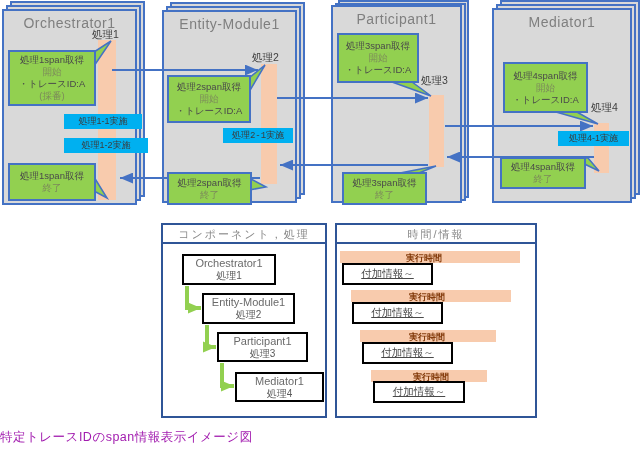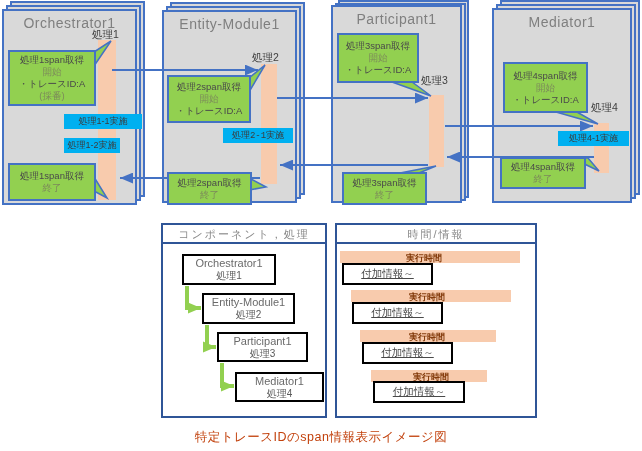--- a/index.html
+++ b/index.html
@@ -33,22 +33,22 @@
     color:#8a8a8a; font-size:11px; letter-spacing:2px; text-align:center; line-height:18px; }
   .blackbox { position:absolute; background:#fff; border:2px solid #000; z-index:4;
     display:flex; flex-direction:column; justify-content:center; align-items:center; }
   .blackbox .bn { color:#6a6a6a; font-size:11px; line-height:13px; }
   .blackbox .bp { color:#5a5a5a; font-size:10px; line-height:12px; }
   .tbar { position:absolute; background:#f8cbad; z-index:3; }
   .tlabel { position:absolute; color:#843c0c; font-size:9px; font-weight:bold; z-index:4;
     white-space:nowrap; }
   .infobox { position:absolute; background:#fff; border:2px solid #000; z-index:4;
     display:flex; align-items:center; justify-content:center; color:#4a4a4a; font-size:10.5px;text-decoration:underline; }
-  .caption { position:absolute; left:0; top:429px; width:642px; text-align:center;
-    color:#c2410c; font-size:12.5px; letter-spacing:0.5px; }
+  .caption { position:absolute; left:0; top:429px; width:642px; 
+    color:#a21caf; font-size:12.5px; letter-spacing:0.5px; }
 </style>
 </head>
 <body>
 
 <div id="stage">
 
   <div class="cbox" style="left:10px; top:1px; width:135px; height:196px;"></div>
   <div class="cbox" style="left:6px;  top:5px; width:135px; height:196px;"></div>
   <div class="cbox" style="left:2px;  top:9px; width:135px; height:196px;">
     <div class="comp-title">Orchestrator1</div>
@@ -154,21 +154,21 @@
     <span class="nl1">処理4span取得</span>
     <span class="nl2">開始</span>
     <span class="nl1">・トレースID:A</span>
   </div>
   <div class="note" style="left:500px; top:157px; width:86px; height:32px;">
     <span class="nl1">処理4span取得</span>
     <span class="nl2">終了</span>
   </div>
 
   <div class="exec" style="left:64px;  top:114px; width:78px; height:15px;">処理1-1実施</div>
-  <div class="exec" style="left:64px;  top:138px; width:56px; height:15px;">処理1-2実施</div>
+  <div class="exec" style="left:64px;  top:138px; width:84px; height:15px;">処理1-2実施</div>
   <div class="exec" style="left:223px; top:128px; width:70px; height:15px;font-family:Liberation Mono, monospace;">処理2-1実施</div>
   <div class="exec" style="left:558px; top:131px; width:71px; height:15px;">処理4-1実施</div>
 
   <div class="tbl" style="left:161px; top:223px; width:166px; height:195px;">
     <div class="tbl-head">コンポーネント，処理</div>
   </div>
   <div class="blackbox" style="left:182px; top:254px; width:94px; height:31px;">
     <span class="bn">Orchestrator1</span>
     <span class="bp">処理1</span>
   </div>

